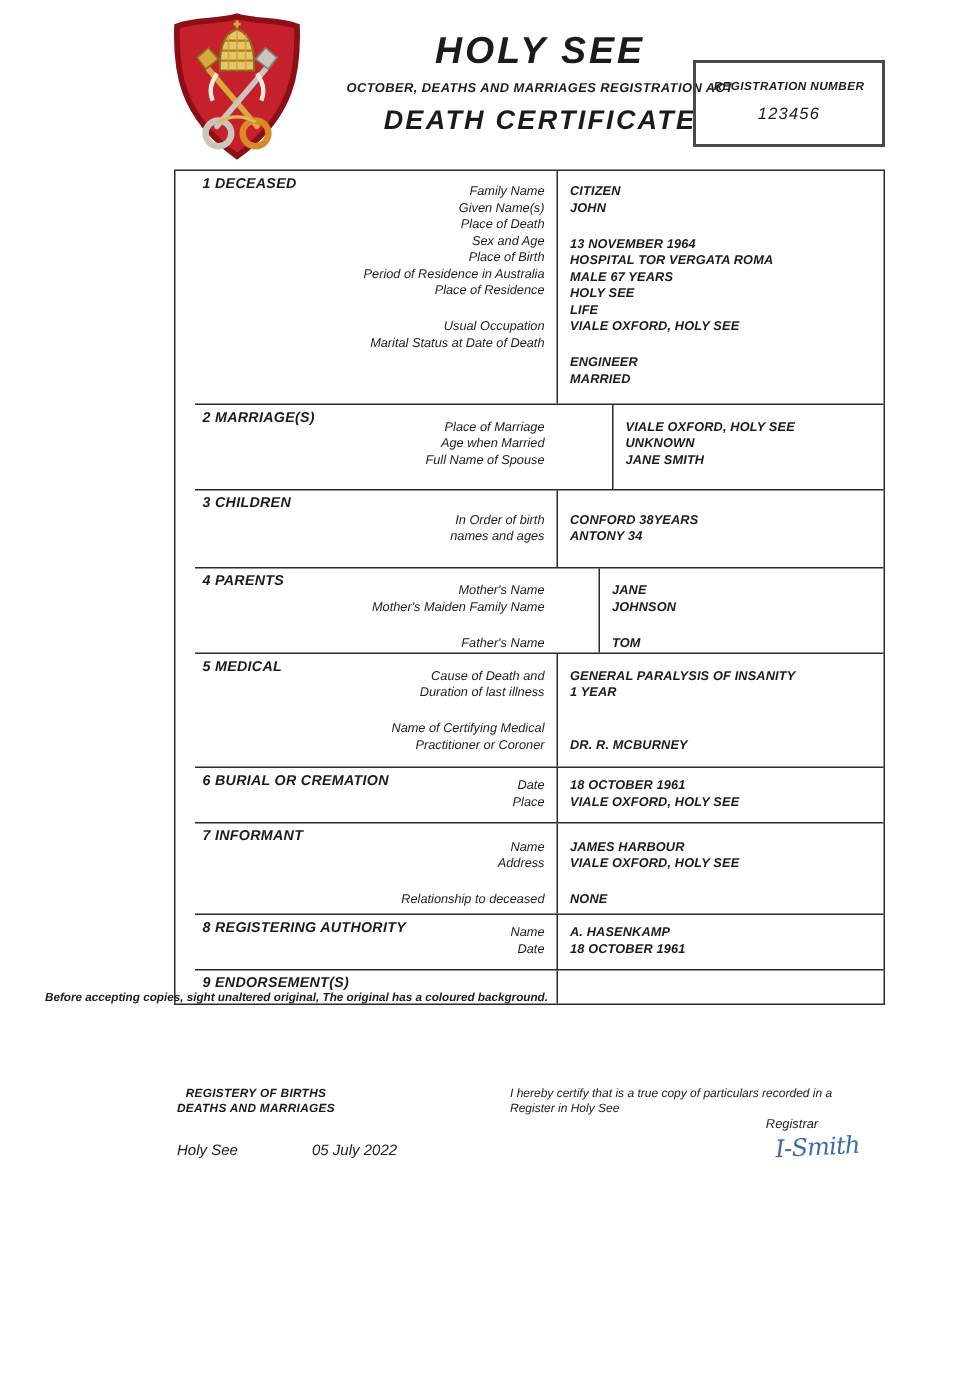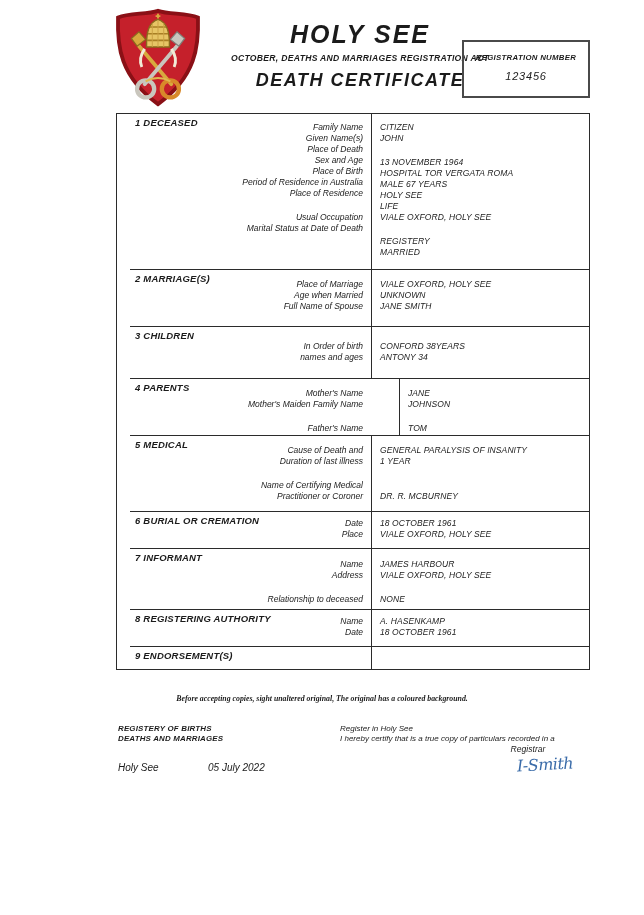--- a/index.html
+++ b/index.html
@@ -34,30 +34,30 @@
   .sec-row + .sec-row { border-top:1px solid #2b2b2b; }
   .cell-left  { width:241px; position:relative; }
   .cell-right { flex:1; border-left:1px solid #2b2b2b; }
   .sec-head {
     position:absolute; top:3px; left:5px;
     font-size:9.5px; font-weight:bold; font-style:italic; letter-spacing:.2px; white-space:nowrap;
   }
   .line { height:11px; line-height:11px; font-size:8.5px; white-space:pre; }
   .line.gap { margin-top:13px; }
   .lbl { font-style:italic; text-align:right; padding-right:8px; color:#1c1c1c; }
-  .val { font-weight:normal; font-style:italic; padding-left:8px; letter-spacing:.1px; }
+  .val { font-weight:bold; font-style:italic; padding-left:8px; letter-spacing:.1px; }
 
   
   .notice {
-    position:absolute; top:694px; left:0; right:0; text-align:center;
-    font-size:7.8px; font-weight:bold; font-style:italic;font-family:Liberation Serif, serif;
+    position:absolute; top:660px; left:0; right:0; 
+    font-size:7.8px; font-weight:bold; font-style:italic;
   }
   .registry-block {
     position:absolute; left:88px; top:724px;
-    font-size:7.9px; font-weight:bold; font-style:italic; line-height:10px; letter-spacing:.2px;
+    font-size:7.9px; font-weight:bold; font-style:italic; line-height:10px; letter-spacing:.2px;text-align:center;
   }
   .certify-block {
     position:absolute; left:310px; top:724px; width:250px;
     font-size:8px; font-style:italic; line-height:10px;
   }
   .registrar-label {
     position:absolute; left:448px; top:744px; width:100px; text-align:center;
     font-size:8.6px; font-style:italic;
   }
   .signature {
@@ -129,25 +129,25 @@
         </div>
         <div class="cell-right" style="padding-top: 8px;">
           <div class="line val">CITIZEN</div>
           <div class="line val">JOHN</div>
           <div class="line val gap">13 NOVEMBER 1964</div>
           <div class="line val">HOSPITAL TOR VERGATA ROMA</div>
           <div class="line val">MALE 67 YEARS</div>
           <div class="line val">HOLY SEE</div>
           <div class="line val">LIFE</div>
           <div class="line val">VIALE OXFORD, HOLY SEE</div>
-          <div class="line val gap">REGISTERY</div>
+          <div class="line val gap">ENGINEER</div>
           <div class="line val">MARRIED</div>
         </div>
       </div>
-      <div class="sec-row" style="height: 57px;">
+      <div class="sec-row" style="height: 57px; gap: 37px;">
         <div class="cell-left">
           <div class="sec-head">2 MARRIAGE(S)</div>
           <div class="labels" style="padding-top: 9px;">
             <div class="line lbl">Place of Marriage</div>
             <div class="line lbl">Age when Married</div>
             <div class="line lbl">Full Name of Spouse</div>
           </div>
         </div>
         <div class="cell-right" style="padding-top: 9px;">
           <div class="line val">VIALE OXFORD, HOLY SEE</div>
@@ -251,22 +251,22 @@
     </div>
 
   <div class="notice">Before accepting copies, sight unaltered original, The original has a coloured background.</div>
 
   <div class="registry-block">
     <div>REGISTERY OF BIRTHS</div>
     <div>DEATHS AND MARRIAGES</div>
   </div>
 
   <div class="certify-block">
+    <div>I hereby certify that is a true copy of particulars recorded in a</div>
     <div>Register in Holy See</div>
-    <div>I hereby certify that is a true copy of particulars recorded in a</div>
   </div>
 
   <div class="registrar-label">Registrar</div>
   <div class="signature">I-Smith</div>
 
   <div class="footer-place">Holy See</div>
   <div class="footer-date">05 July 2022</div>
 
 </div>
 

